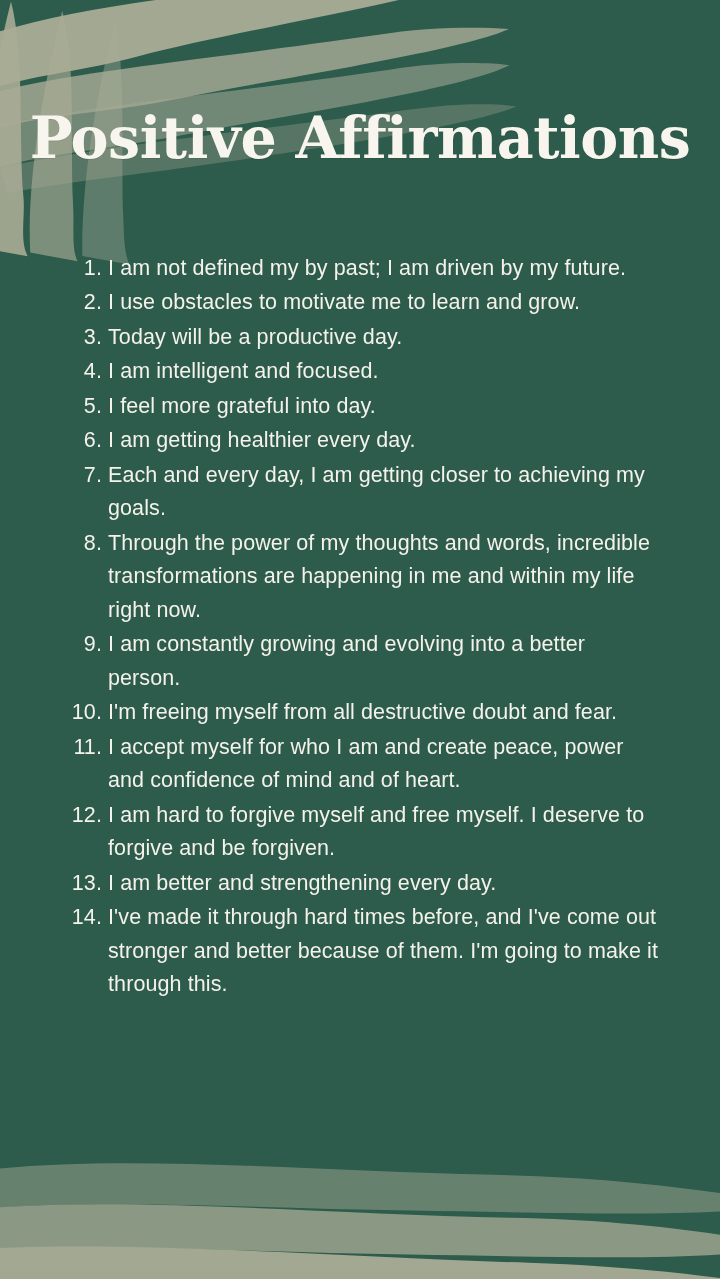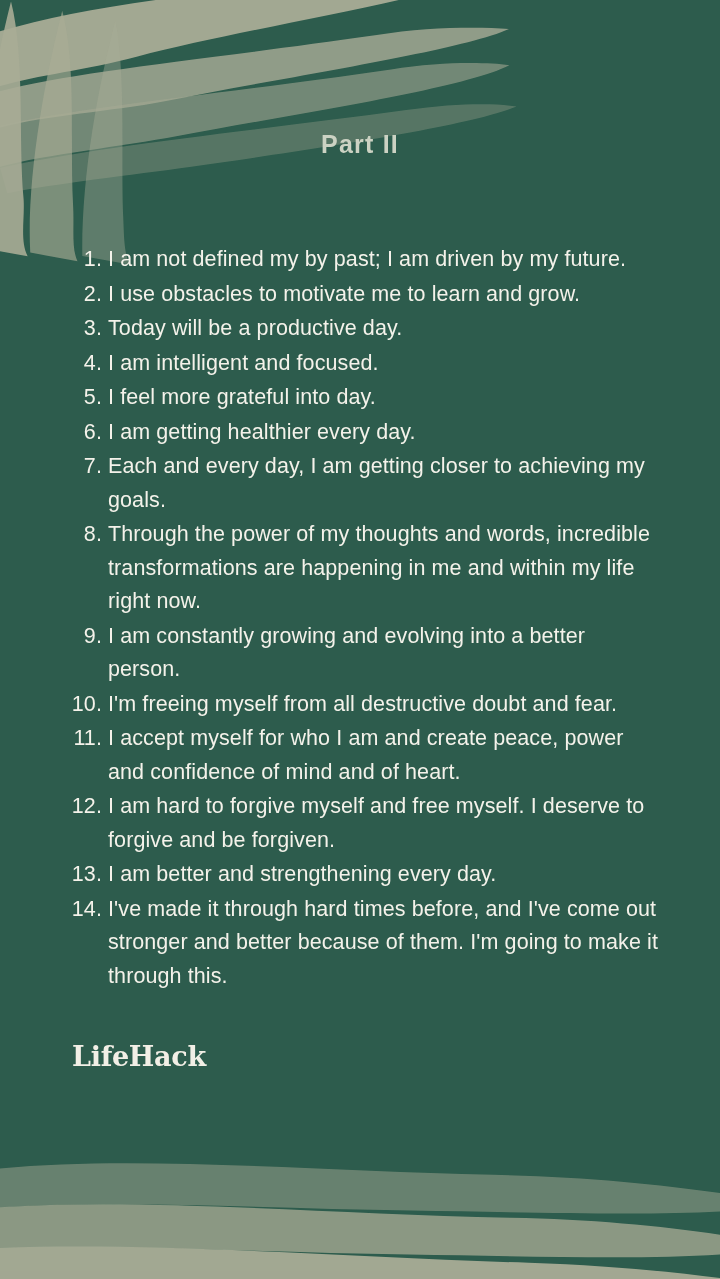--- a/index.html
+++ b/index.html
@@ -155,21 +155,21 @@
       <g fill="#a9ac96" opacity="0.95">
         <path d="M0,54 C140,28 320,36 520,30 C640,26 740,34 818,44 C740,62 600,64 440,70 C280,76 130,74 0,92 Z" opacity="0.5"></path>
         <path d="M0,92 C150,70 340,78 540,72 C650,68 748,76 818,86 C740,106 600,108 440,114 C280,120 130,118 0,134 Z" opacity="0.8"></path>
         <path d="M0,132 C160,114 360,120 560,116 C668,114 756,120 818,128 C740,146 600,150 440,154 C280,158 130,158 0,172 Z"></path>
         <path d="M0,172 C170,160 380,164 580,162 C684,161 764,166 818,172 C740,184 600,188 440,189 C280,190 130,190 0,190 Z" opacity="0.9"></path>
       </g>
     </svg>
   </div>
 
   <div class="header">
-    <div class="subtitle">Part II</div>
+    <h1 class="title">Positive Affirmations</h1>
   </div>
 
   <div class="list-wrap">
     <ol class="affirmations">
       <li>I am not defined my by past; I am driven by my future.</li>
       <li>I use obstacles to motivate me to learn and grow.</li>
       <li>Today will be a productive day.</li>
       <li>I am intelligent and focused.</li>
       <li>I feel more grateful into day.</li>
       <li>I am getting healthier every day.</li>
@@ -177,15 +177,14 @@
       <li>Through the power of my thoughts and words, incredible transformations are happening in me and within my life right now.</li>
       <li>I am constantly growing and evolving into a better person.</li>
       <li>I'm freeing myself from all destructive doubt and fear.</li>
       <li>I accept myself for who I am and create peace, power and confidence of mind and of heart.</li>
       <li>I am hard to forgive myself and free myself. I deserve to forgive and be forgiven.</li>
       <li>I am better and strengthening every day.</li>
       <li>I've made it through hard times before, and I've come out stronger and better because of them. I'm going to make it through this.</li>
     </ol>
   </div>
 
-  <div class="brand">LifeHack</div>
 
 </div>
 
 </body></html>

